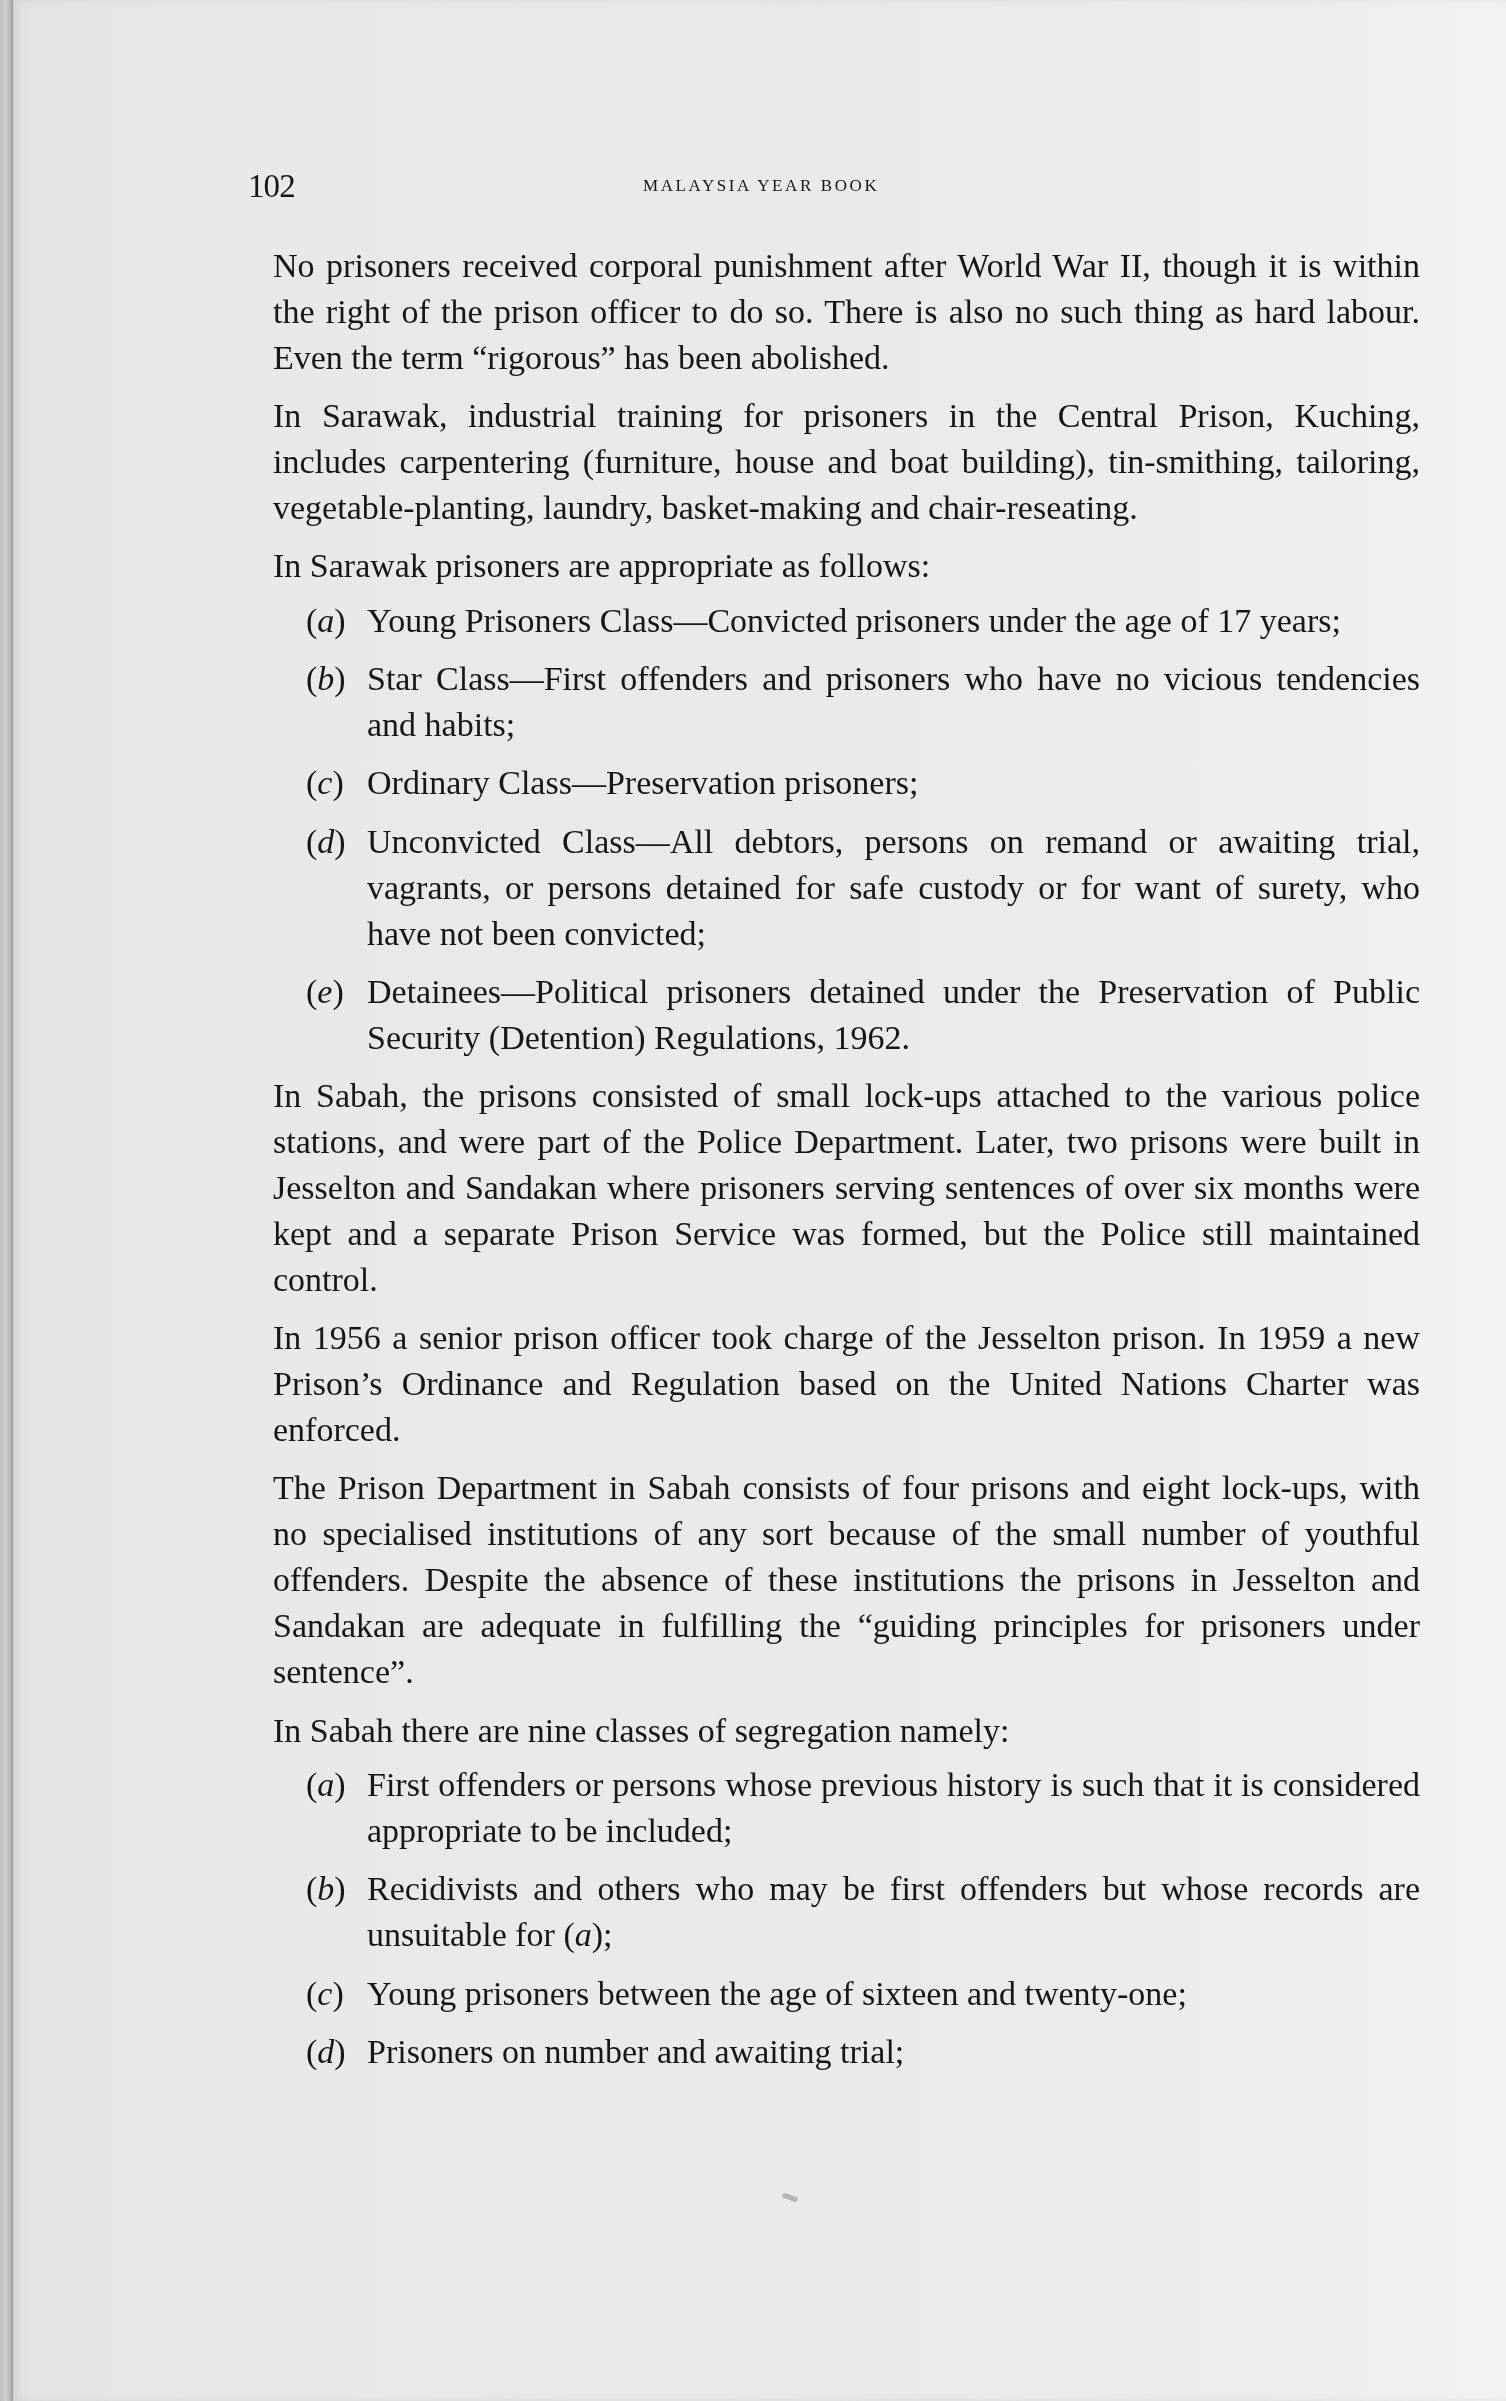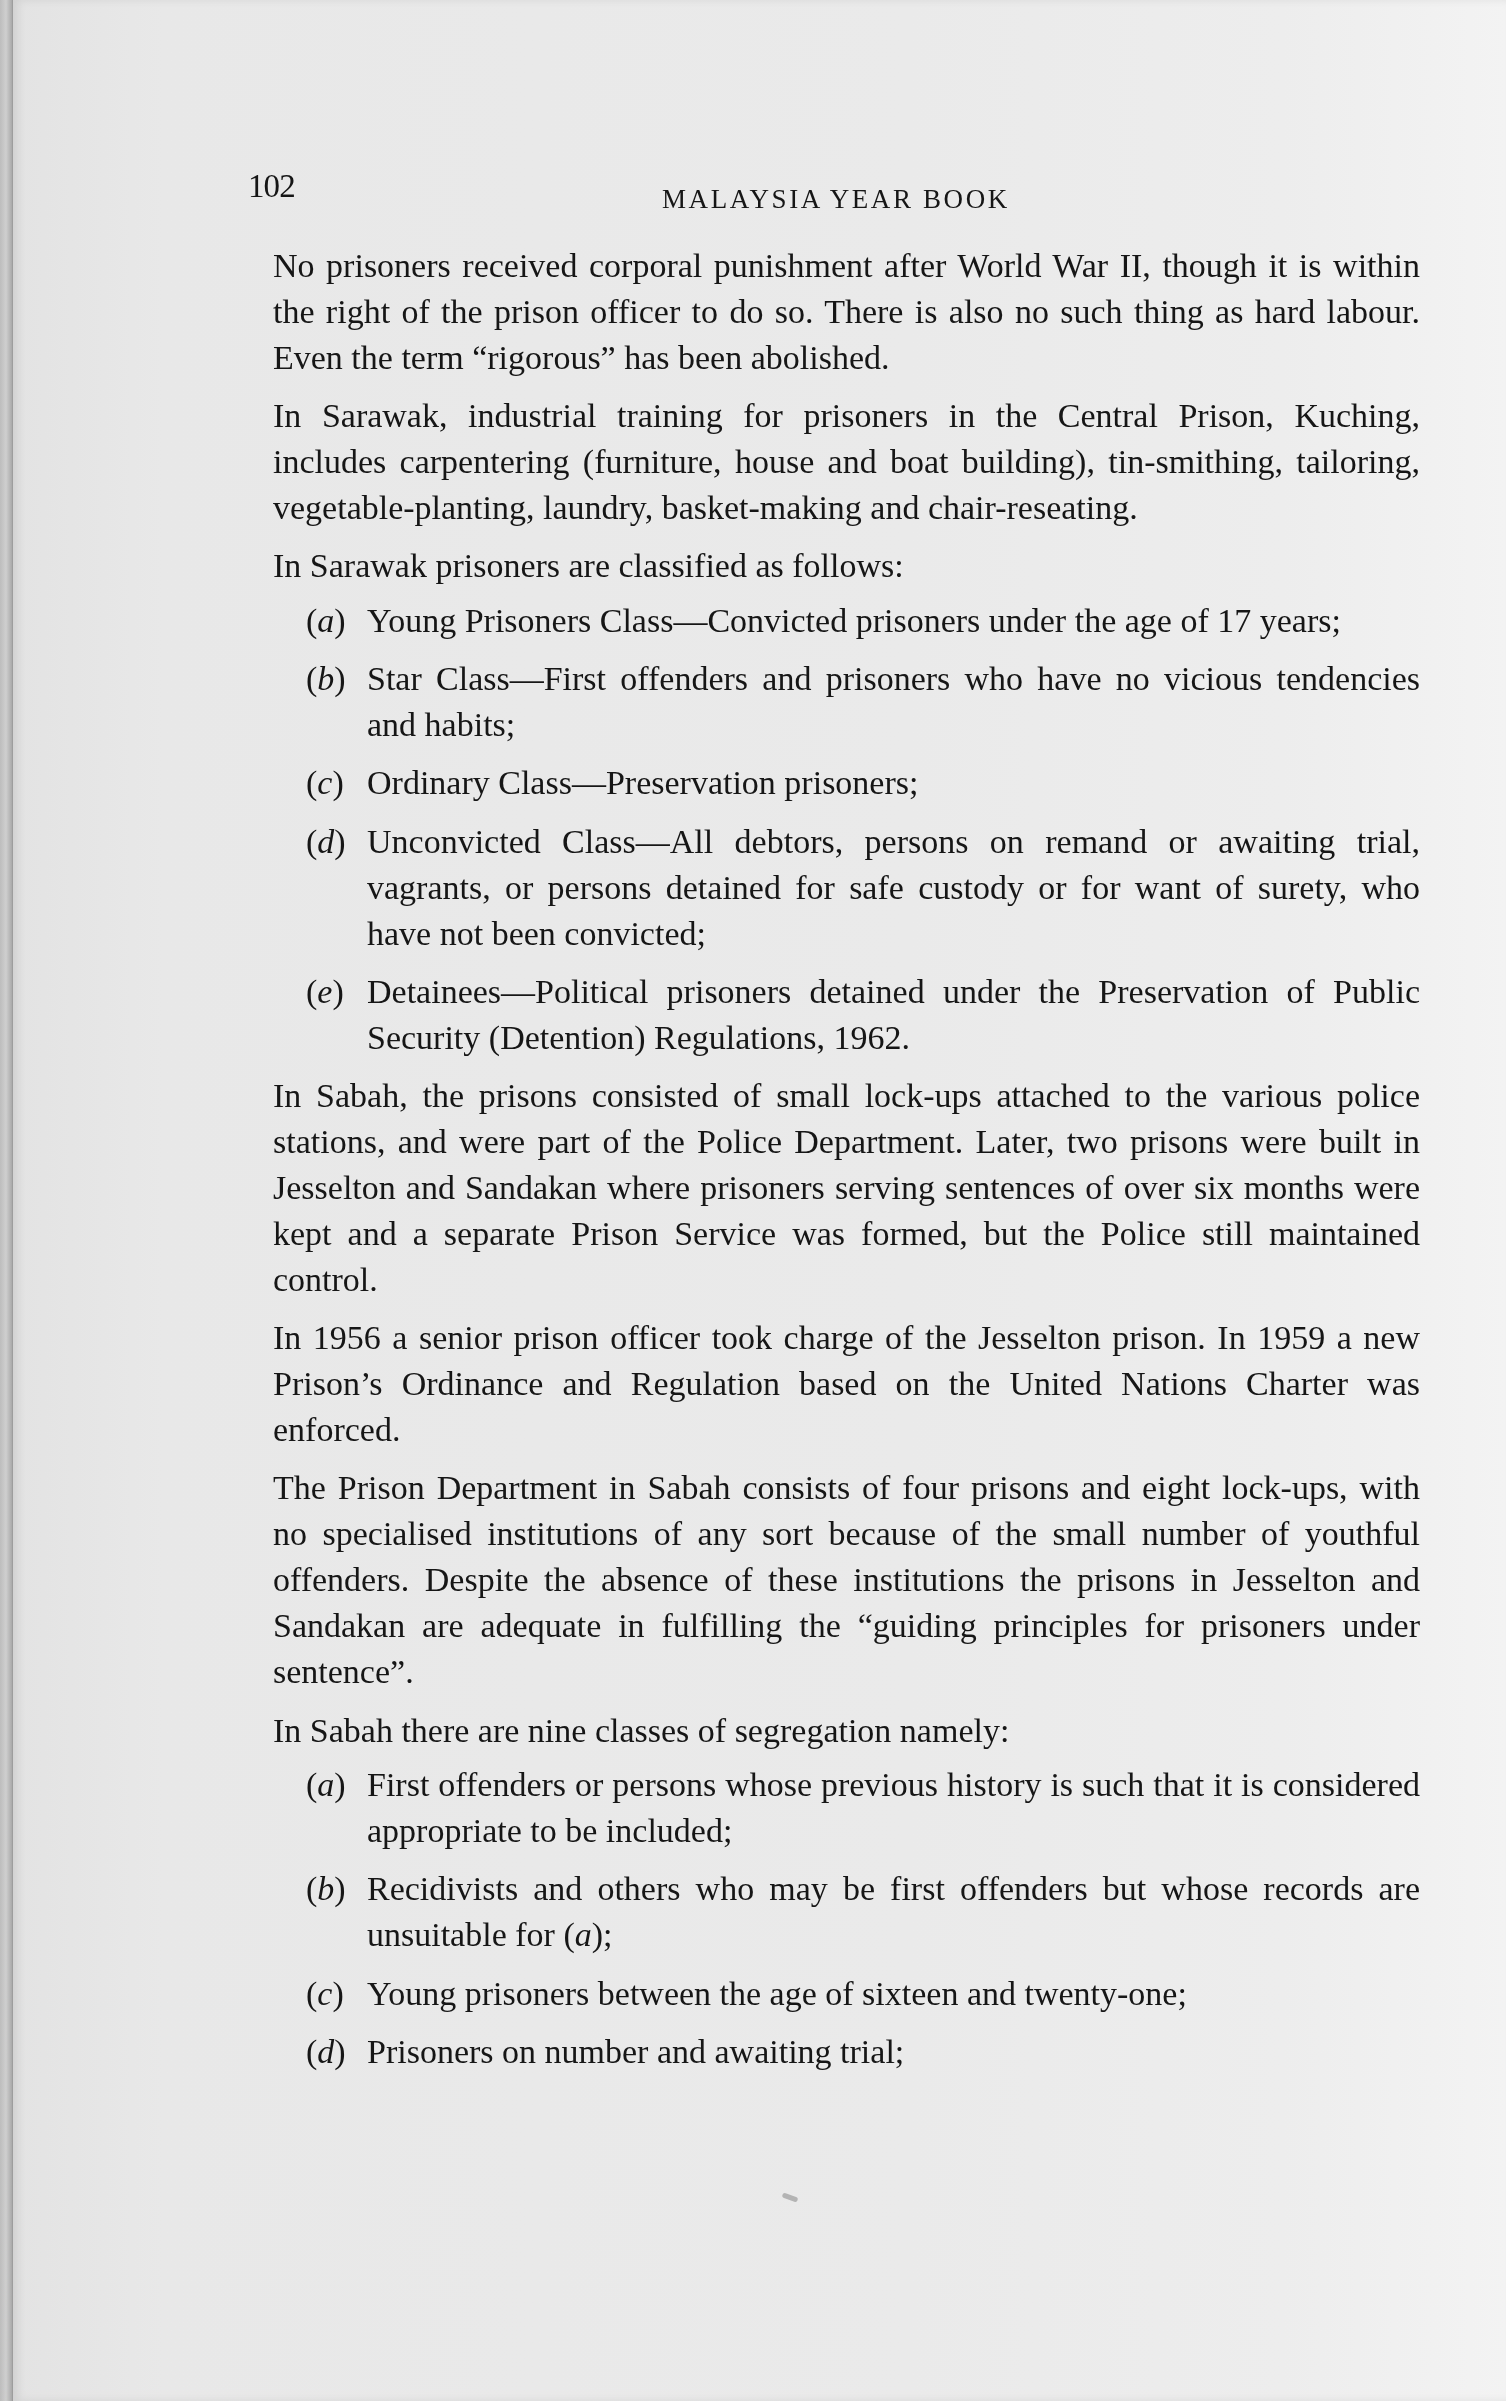--- a/index.html
+++ b/index.html
@@ -44,25 +44,24 @@
     position: absolute;
     left: 16px;
     top: 0;
     font-size: 33px;
     line-height: 44px;
     letter-spacing: -0.9px;
   }
   .header-title {
     position: absolute;
     left: 411px;
-    top: 16px;
-    font-size: 27px;
+    top: 3px;
+    font-size: 17px;
     letter-spacing: 2.6px;
     line-height: 38px;
-    margin-left: 19px;
   }
   .content {
     position: absolute;
     left: 273px;
     top: 243px;
     width: 1147px;
     font-size: 34px;
     line-height: 46px;
     text-align: justify;
   }
@@ -110,21 +109,21 @@
 <div class="page"></div>
 
 <div class="running-head">
   <span class="page-number">102</span>
   <span class="header-title">MALAYSIA YEAR BOOK</span>
 </div>
 
 <div class="content">
   <p class="para">No prisoners received corporal punishment after World War II, though it is within the right of the prison officer to do so. There is also no such thing as hard labour. Even the term “rigorous” has been abolished.</p>
   <p class="para">In Sarawak, industrial training for prisoners in the Central Prison, Kuching, includes carpentering (furniture, house and boat building), tin-smithing, tailoring, vegetable-planting, laundry, basket-making and chair-reseating.</p>
-  <p class="para" style="margin-bottom:8.7px">In Sarawak prisoners are classified as follows:</p>
+  <p class="para" style="margin-bottom:8.7px">In Sarawak prisoners are appropriate as follows:</p>
 
   <ul class="list">
     <li class="list-item">
       <span class="list-marker">(<i>a</i>)</span>
       <span>Young Prisoners Class—Convicted prisoners under the age of 17 years;</span>
     </li>
     <li class="list-item">
       <span class="list-marker">(<i>b</i>)</span>
       <span>Star Class—First offenders and prisoners who have no vicious tendencies and habits;</span>
     </li>

